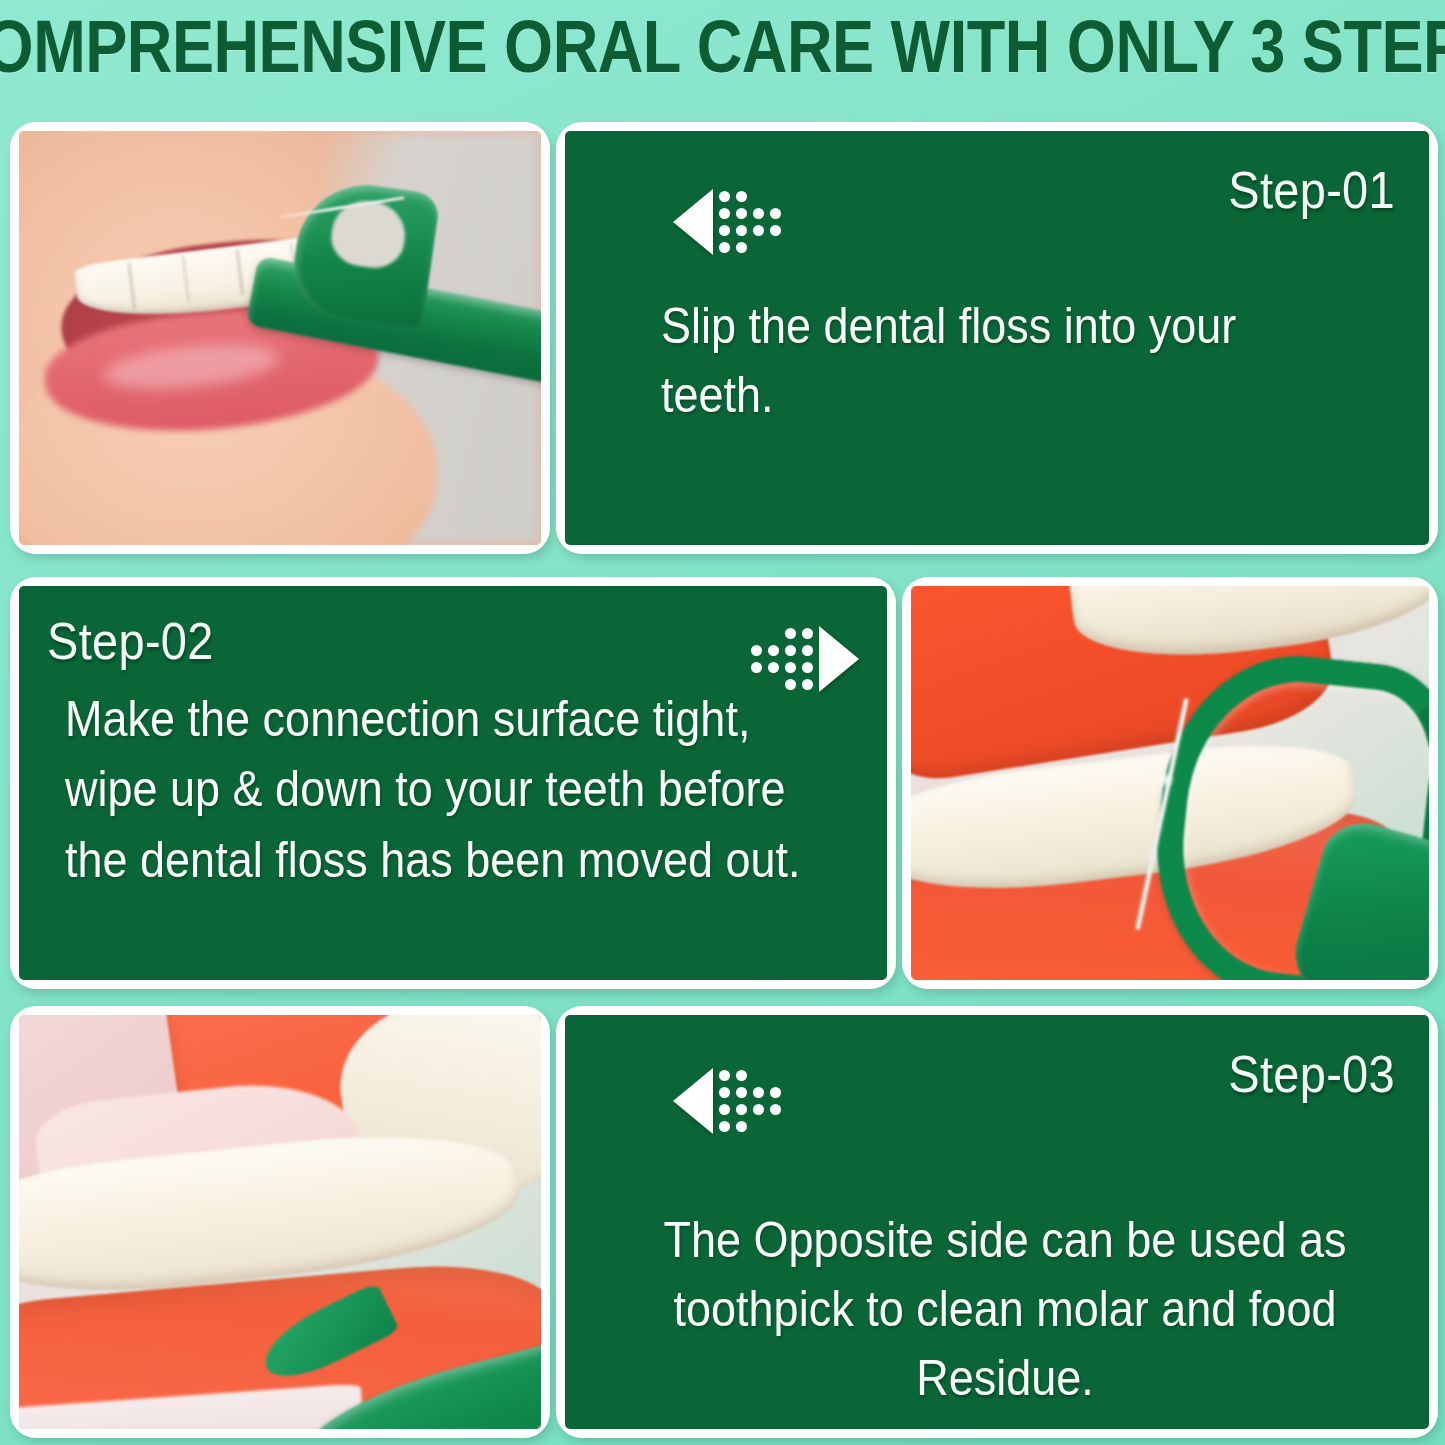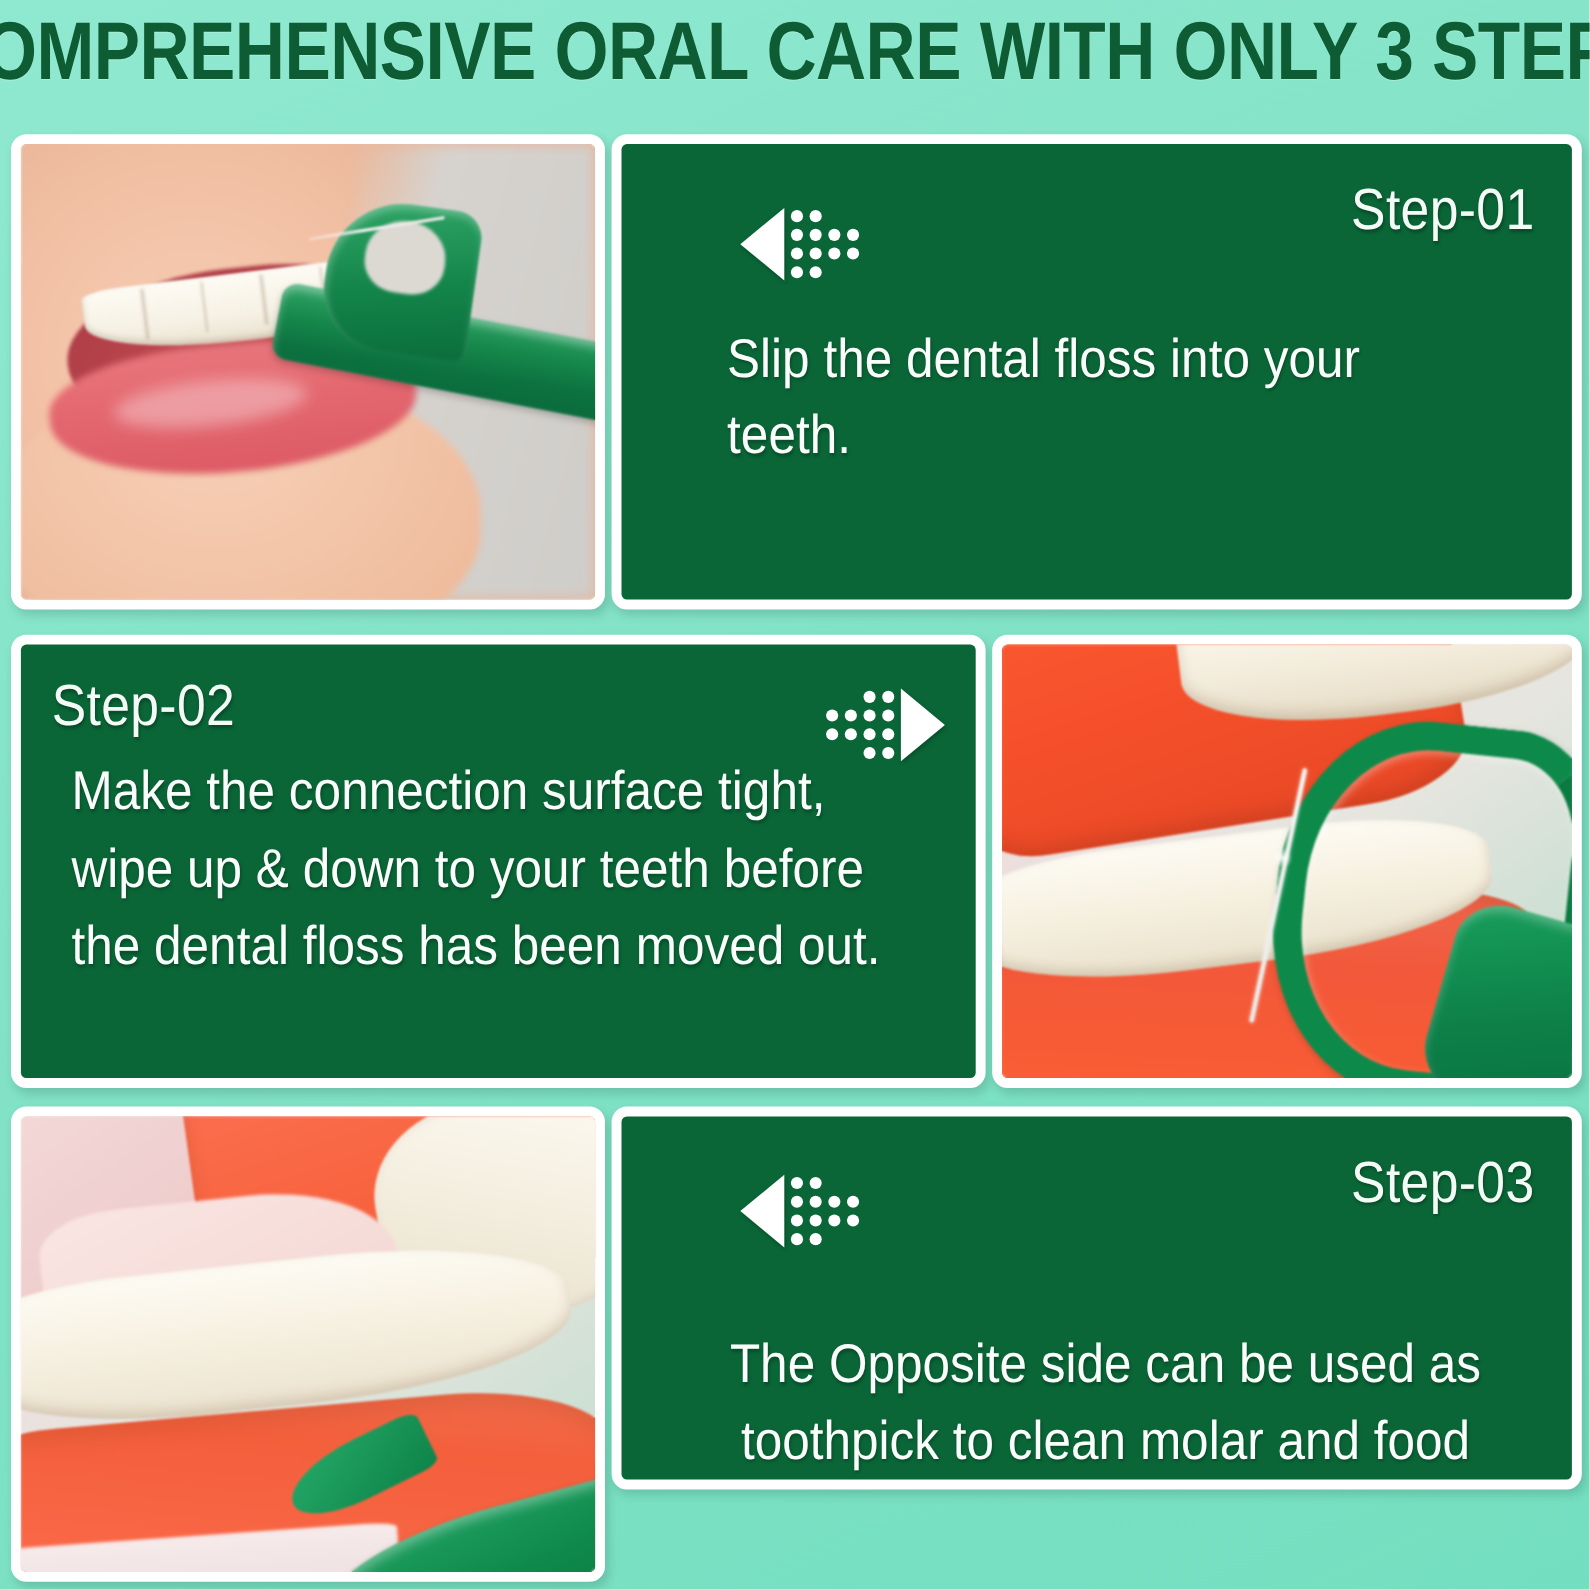--- a/index.html
+++ b/index.html
@@ -42,21 +42,21 @@
     transform: scaleX(1.035) scaleY(1.22);
     transform-origin: center center;
     text-shadow: 0 1px 0 rgba(255,255,255,0.25);
   }
 
   
   .panel {
     position: absolute;
     box-sizing: border-box;
     background: #ffffff;
-    border-radius: 14px;
+    border-radius: 26px;
     padding: 9px;
     box-shadow: 3px 5px 9px rgba(40, 90, 75, 0.22);
   }
   .panel-inner {
     position: relative;
     width: 100%;
     height: 100%;
     box-sizing: border-box;
     border-radius: 5px;
     overflow: hidden;
@@ -499,21 +499,21 @@
       <div class="ph phC-palate"></div>
       <div class="ph phC-gumLower"></div>
       <div class="ph phC-lowerTeeth"></div>
       <div class="ph phC-base"></div>
       <div class="ph phC-pick"></div>
       <div class="ph phC-pickTip"></div>
       <div class="soft"></div>
     </div>
   </div>
 
-  <div class="panel green" style="left:556px; top:1006px; width:882px; height:348px;">
+  <div class="panel green" style="left:556px; top:1006px; width:882px; height:432px;">
     <div class="panel-inner">
       <div class="step-label label-tr">Step-03</div>
 
       <div class="deco deco-3">
         <div class="tri tri-left"></div>
         <div class="dotgrid">
           <div class="dot"></div>
             <div class="dot"></div>
             <div class="dot off"></div>
             <div class="dot off"></div>

